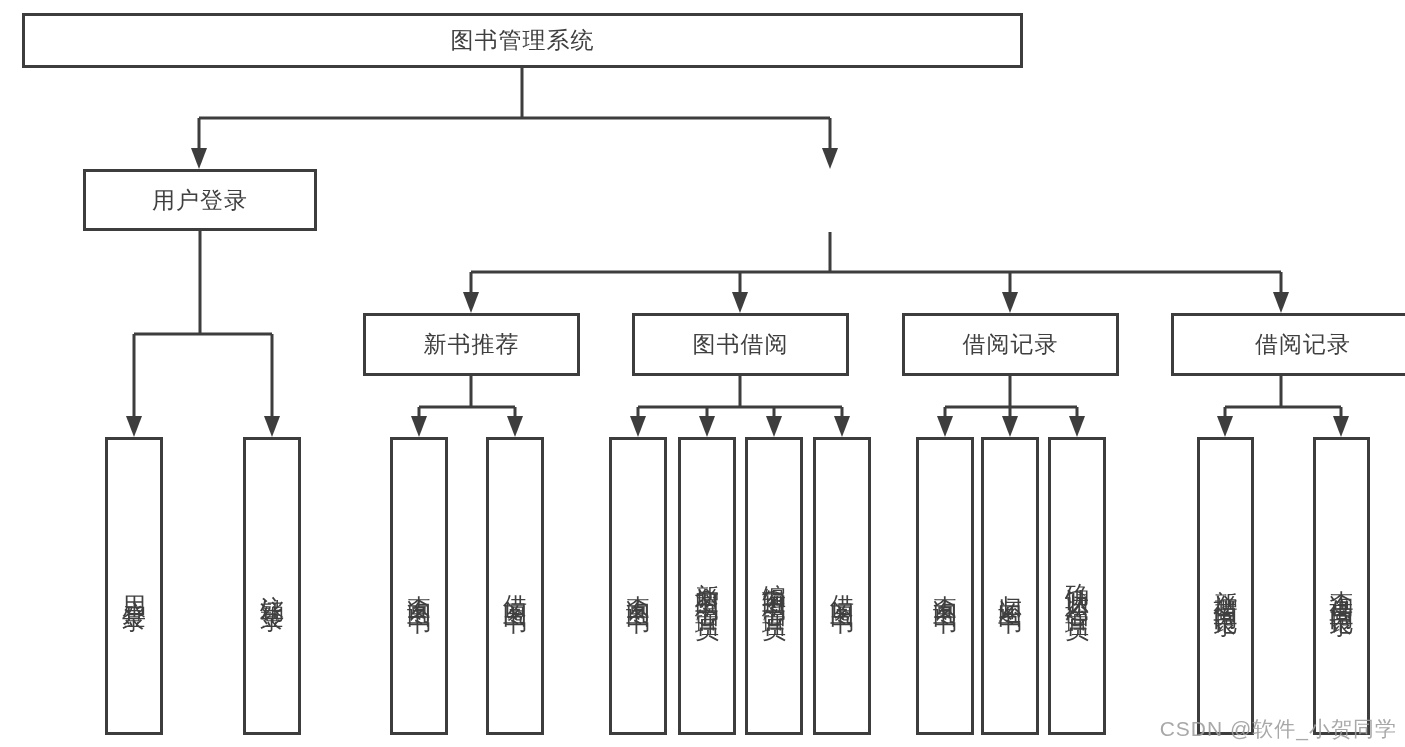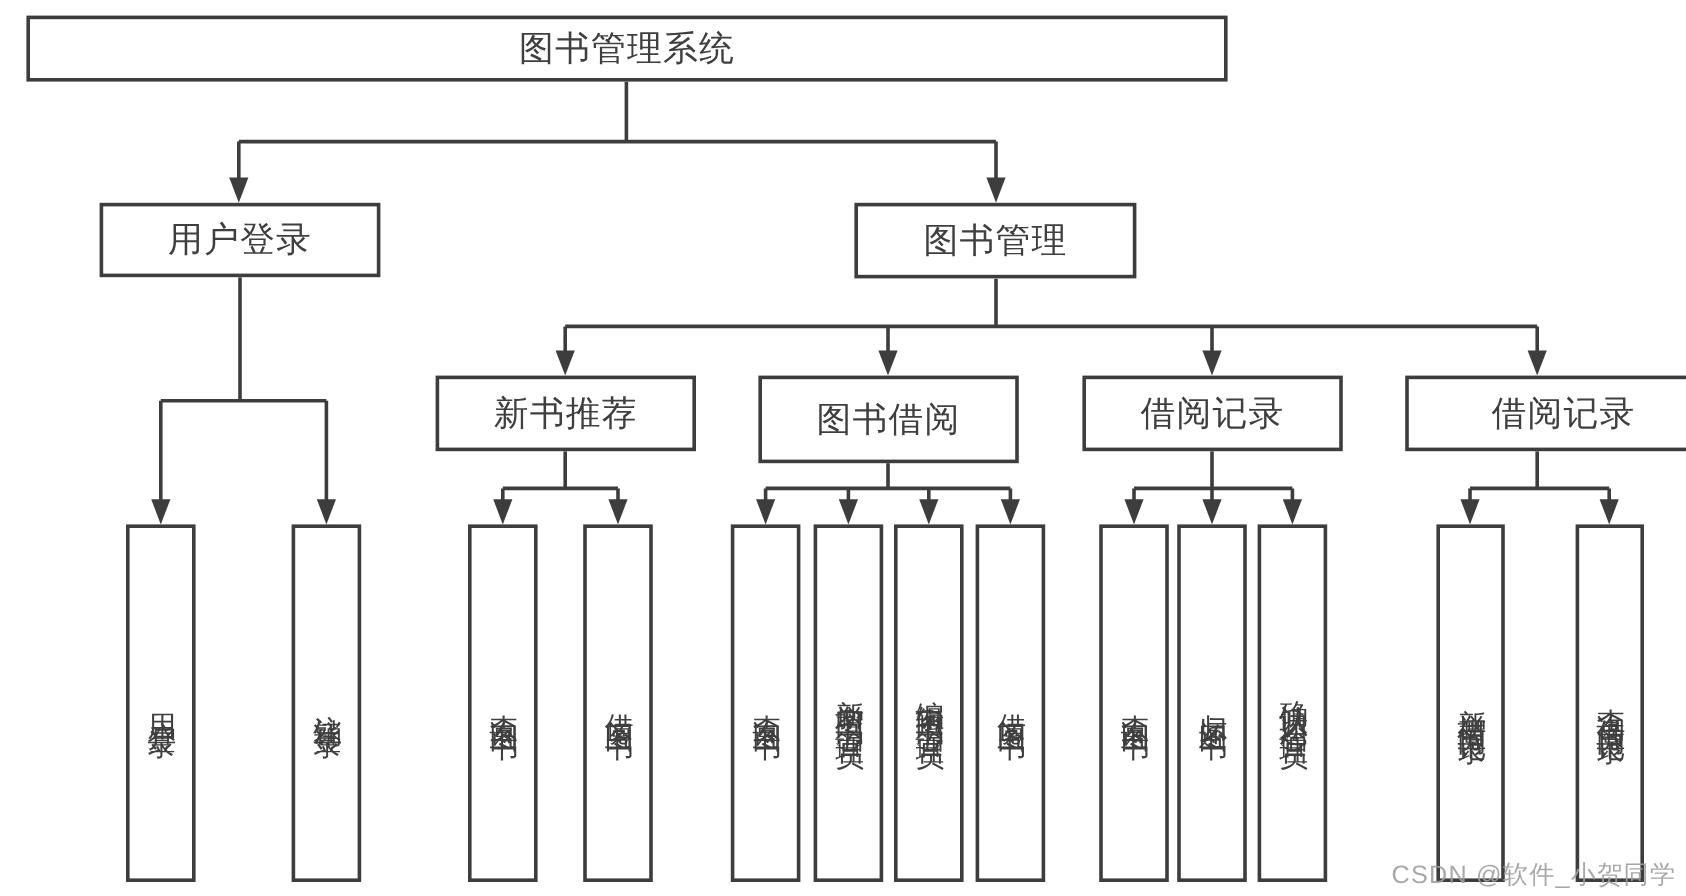--- a/index.html
+++ b/index.html
@@ -26,21 +26,21 @@
     box-sizing: border-box;
     background: #ffffff;
     border: 3px solid #3d3d3d;
     color: #3f3f3f;
     display: flex;
     align-items: center;
     justify-content: center;
     text-align: center;
   }
   .hbox {
-    font-size: 29px;
+    font-size: 23px;
     letter-spacing: 1px;
     white-space: nowrap;
   }
   .vbox {
     writing-mode: vertical-rl;
     text-orientation: mixed;
     font-size: 24px;
     letter-spacing: 5px;
     line-height: 1;
   }
@@ -95,24 +95,23 @@
       <polygon points="1002,416 1018,416 1010,437"></polygon>
       <polygon points="1069,416 1085,416 1077,437"></polygon>
       <polygon points="1217,416 1233,416 1225,437"></polygon>
       <polygon points="1333,416 1349,416 1341,437"></polygon>
     </g>
   </svg>
 
   <div class="hbox" style="left:22px; top:13px; width:1001px; height:55px;">图书管理系统</div>
 
   <div class="hbox" style="left:83px; top:169px; width:234px; height:62px;">用户登录</div>
-  <div class="hbox" style="left:712px; top:169px; width:235px; height:63px;">图书管理</div>
 
   <div class="hbox" style="left:363px; top:313px; width:217px; height:63px;">新书推荐</div>
-  <div class="hbox" style="left:632px; top:313px; width:217px; height:73px;">图书借阅</div>
+  <div class="hbox" style="left:632px; top:313px; width:217px; height:63px;">图书借阅</div>
   <div class="hbox" style="left:902px; top:313px; width:217px; height:63px;">借阅记录</div>
   <div class="hbox" style="left:1171px; top:313px; width:264px; height:63px;">借阅记录</div>
 
   <div class="vbox" style="left:105px; top:437px; width:58px; height:298px;">用户登录</div>
   <div class="vbox" style="left:243px; top:437px; width:58px; height:298px;">注销登录</div>
 
   <div class="vbox" style="left:390px; top:437px; width:58px; height:298px;">查询图书</div>
   <div class="vbox" style="left:486px; top:437px; width:58px; height:298px;">借阅图书</div>
 
   <div class="vbox" style="left:609px; top:437px; width:58px; height:298px;">查询图书</div>

